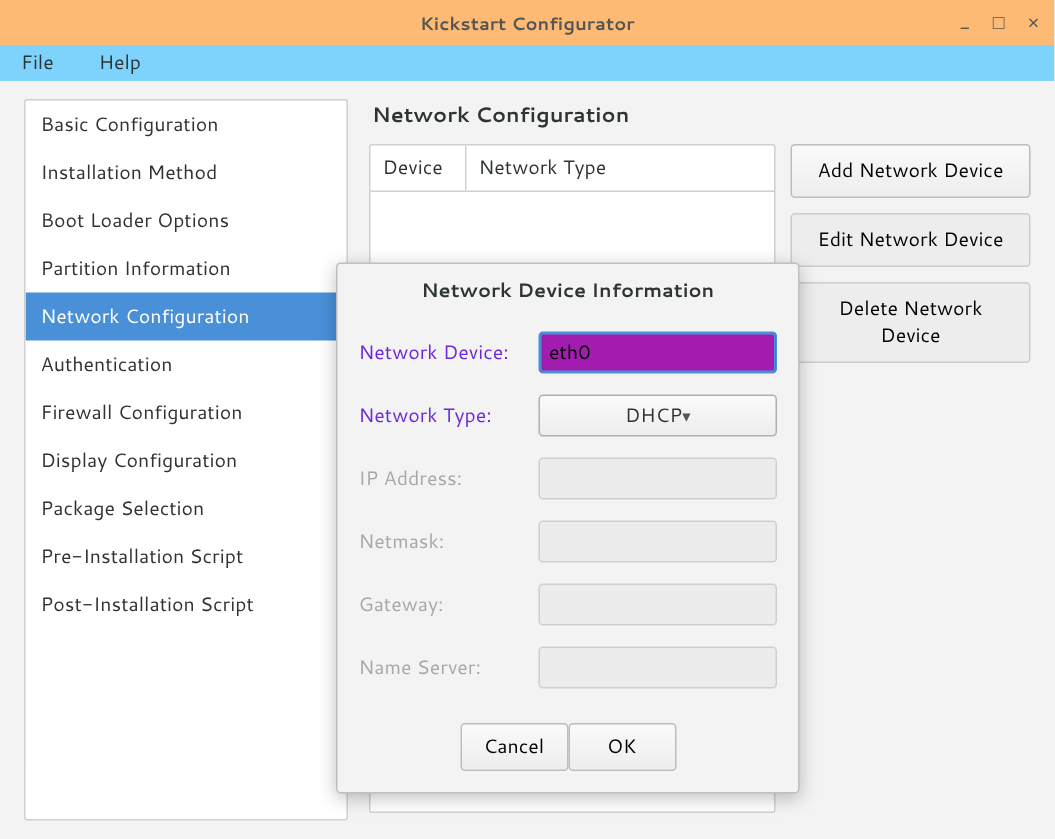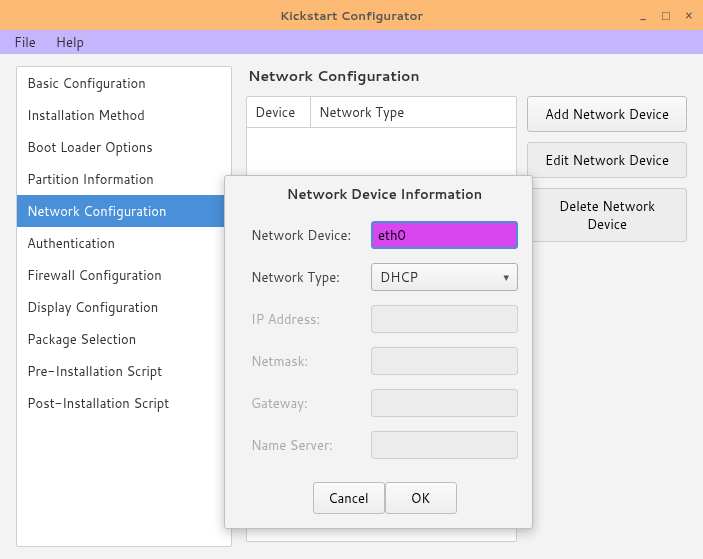--- a/index.html
+++ b/index.html
@@ -3,21 +3,21 @@
   <meta charset="utf-8">
   <style>
     * { box-sizing: border-box; margin: 0; padding: 0; font-family: "Cantarell", "Segoe UI", sans-serif; }
     body { width: 703px; height: 559px; background: #f3f3f3; color: #2e3436; overflow: hidden; position: relative; }
 
     .titlebar { height: 30px; display: flex; align-items: center; justify-content: center; position: relative; background: #fdba74; }
     .titlebar .title { font-size: 12px; color: #555; font-weight: bold; }
     .titlebar .win-controls { position: absolute; right: 10px; top: 0; height: 30px; display: flex; gap: 15px; align-items: center; }
     .titlebar .win-controls span { font-size: 13px; color: #555; cursor: pointer; }
 
-    .menubar { height: 24px; display: flex; align-items: center; padding: 0 6px; gap: 4px; background: #c4b5fd; }
+    .menubar { height: 24px; display: flex; align-items: center; padding: 0 6px; gap: 14px; background: #7dd3fc; }
     .menubar .menu-item { font-size: 13px; padding: 2px 8px; cursor: pointer; }
 
     .content { display: flex; height: calc(559px - 30px - 24px); padding: 12px 16px; gap: 14px; }
 
     .sidebar { width: 216px; background: #fff; border: 1px solid #d0d0d0; border-radius: 2px; overflow: hidden; }
     .sidebar-item { font-size: 13px; padding: 8px 10px; cursor: pointer; color: #2e3436; line-height: 16px; }
     .sidebar-item.selected { background: #4a90d9; color: #fff; }
 
     .main { flex: 1; display: flex; flex-direction: column; }
     .main-heading { font-size: 14px; font-weight: bold; color: #2e3436; margin-bottom: 10px; padding-left: 2px; }
@@ -26,30 +26,30 @@
     .table-header { display: flex; border-bottom: 1px solid #d0d0d0; }
     .table-header .th { font-size: 13px; padding: 6px 8px; border-right: 1px solid #d0d0d0; }
     .table-header .th:first-child { width: 64px; }
     .table-header .th:last-child { border-right: none; flex: 1; }
 
     .button-col { display: flex; flex-direction: column; gap: 10px; width: 160px; }
     .gbutton { font-size: 13px; padding: 8px 10px; background: linear-gradient(#fafafa,#ededed); border: 1px solid #bdbdbd; border-radius: 3px; text-align: center; cursor: pointer; }
     .gbutton:disabled, .gbutton.disabled { color: #000000; background: #ededed; border-color: #ccc; cursor: default; }
 
     
-    .dialog { position: absolute; left: 224px; top: 175px; width: 309px; background: #f3f3f3; border: 1px solid #bfbfbf; box-shadow: 0 3px 12px rgba(0,0,0,0.25); border-radius: 3px; padding-left: 12px; }
+    .dialog { position: absolute; left: 224px; top: 175px; width: 309px; background: #f3f3f3; border: 1px solid #bfbfbf; box-shadow: 0 3px 12px rgba(0,0,0,0.25); border-radius: 3px; }
     .dialog-title { font-size: 13px; font-weight: bold; text-align: center; padding: 9px 0; color: #2e3436; }
     .dialog-body { padding: 8px 14px 4px 14px; }
     .form-row { display: flex; align-items: center; margin-bottom: 13px; height: 29px; }
-    .form-label { width: 120px; font-size: 13px; color: #404040; }
+    .form-label { width: 120px; font-size: 13px; color: #6d28d9; }
     .form-label.disabled { color: #a8a8a8; }
-    .form-row input[type="text"] { flex: 1; height: 28px; border: 1px solid #b0b0b0; border-radius: 3px; padding: 0 6px; font-size: 13px; background: #d946ef; }
+    .form-row input[type="text"] { flex: 1; height: 28px; border: 1px solid #b0b0b0; border-radius: 3px; padding: 0 6px; font-size: 13px; background: #a21caf; }
     .form-row input.focused { border-color: #4a90d9; box-shadow: inset 0 0 0 1px #4a90d9; outline: none; }
     .form-row input:disabled { background: #ececec; border-color: #cfcfcf; }
-    .combo { flex: 1; height: 28px; border: 1px solid #b0b0b0; border-radius: 3px; background: linear-gradient(#fafafa,#ededed); display: flex; align-items: center; justify-content: space-between; padding: 0 8px; font-size: 13px; cursor: pointer; }
+    .combo { flex: 1; height: 28px; border: 1px solid #b0b0b0; border-radius: 3px; background: linear-gradient(#fafafa,#ededed); display: flex; align-items: center; justify-content: center; padding: 0 8px; font-size: 13px; cursor: pointer; }
     .dialog-actions { display: flex; justify-content: center; gap: 0; padding: 6px 0 14px 0; }
     .dialog-actions .gbutton { width: 72px; padding: 6px 0; }
     .chev { font-size: 11px; color: #555; }
   </style>
 </head>
 <body>
 
 <div class="titlebar">
   <span class="title">Kickstart Configurator</span>
   <div class="win-controls">

